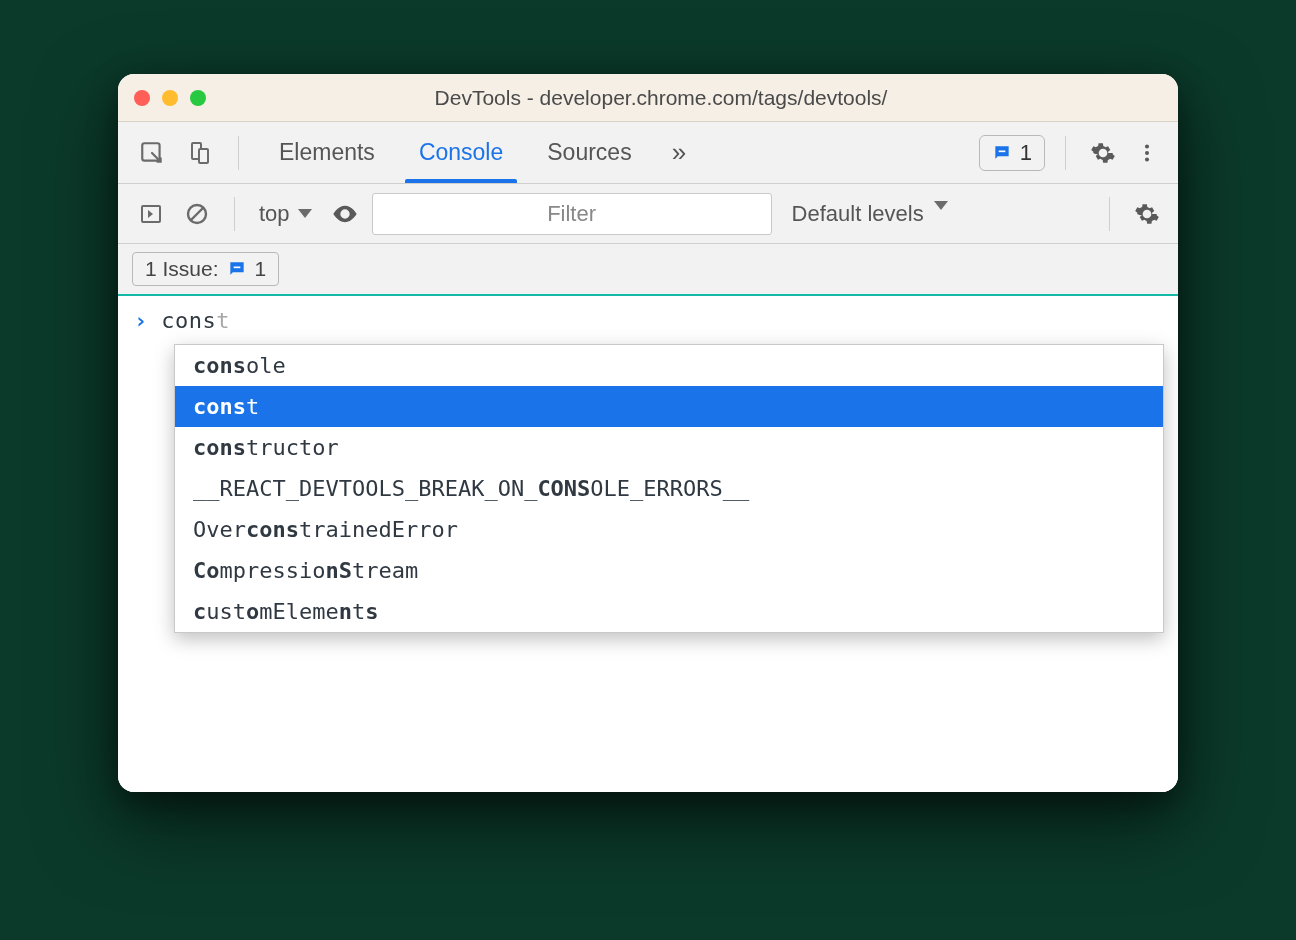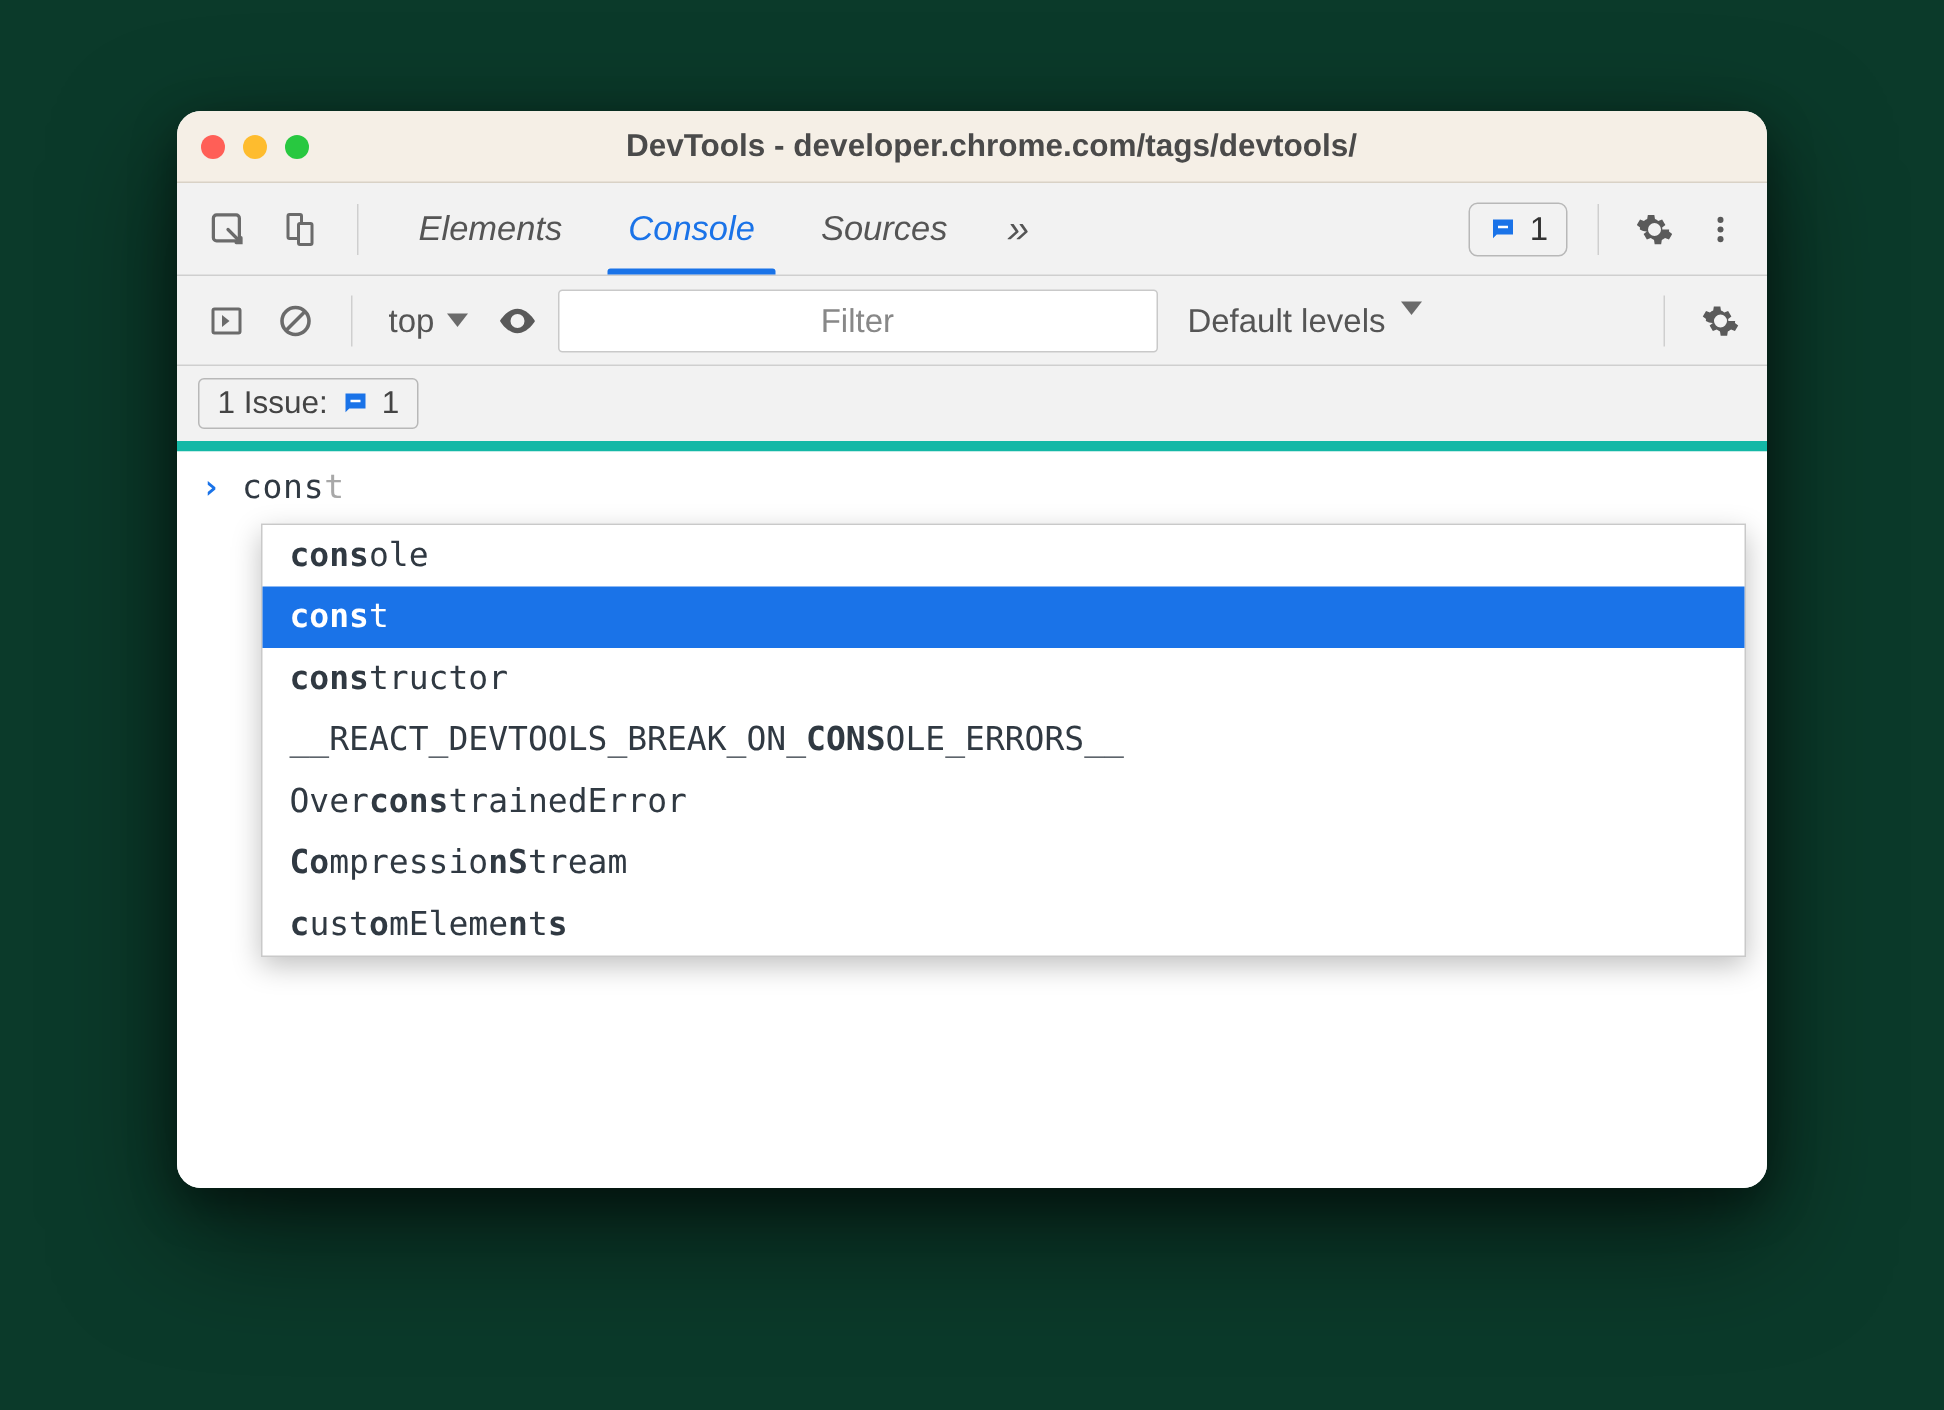--- a/index.html
+++ b/index.html
@@ -33,42 +33,42 @@
     border-bottom: 1px solid #d9d2c6;
   }
   .traffic { display:flex; gap:12px; margin-right:24px; }
   .dot { width:16px; height:16px; border-radius:50%; }
   .dot.red{background:#ff5f57;}
   .dot.yellow{background:#febc2e;}
   .dot.green{background:#28c840;}
   .title {
     flex:1;
     text-align:center;
-    font-weight:700;
+    font-weight:400;
     font-size:21px;
     color:#4a4a4a;
     margin-right:70px;
   }
   
   .tabbar {
     height:62px;
     background:#f2f2f2;
     border-bottom:1px solid #cfcfcf;
     display:flex;
     align-items:center;
     padding:0 14px;
     gap:8px;
   }
   .tab-icon-btn {
     width:40px; height:40px;
     display:flex; align-items:center; justify-content:center;
     color:#6b6b6b;
   }
   .vsep { width:1px; height:34px; background:#cfcfcf; margin:0 10px; }
-  .tabs { display:flex; align-items:stretch; height:100%;font-style:italic; }
+  .tabs { display:flex; align-items:stretch; height:100%; }
   .tab {
     display:flex; align-items:center;
     padding:0 22px;
     font-size:23px;
     color:#555;
     cursor:pointer;
     position:relative;
   }
   .tab.active { color:#1a73e8; }
   .tab.active::after {
@@ -120,21 +120,21 @@
   .filter-input::placeholder{color:#888;}
   .levels-selector {
     margin-left:12px;
     display:inline-flex; gap:10px;
     font-size:22px; color:#555; cursor:pointer;
   }
   .toolbar-right { margin-left:auto; display:flex; align-items:center; gap:10px; }
   
   .issues-row {
     background:#f2f2f2;
-    border-bottom:7px solid #14b8a6;
+    border-bottom:2px solid #14b8a6;
     padding:8px 14px;
   }
   .issues-chip {
     display:inline-flex; align-items:center; gap:8px;
     border:1px solid #b8b8b8; border-radius:4px;
     padding:4px 12px; font-size:21px; color:#444;
     cursor:pointer;
   }
   
   .console-body {

